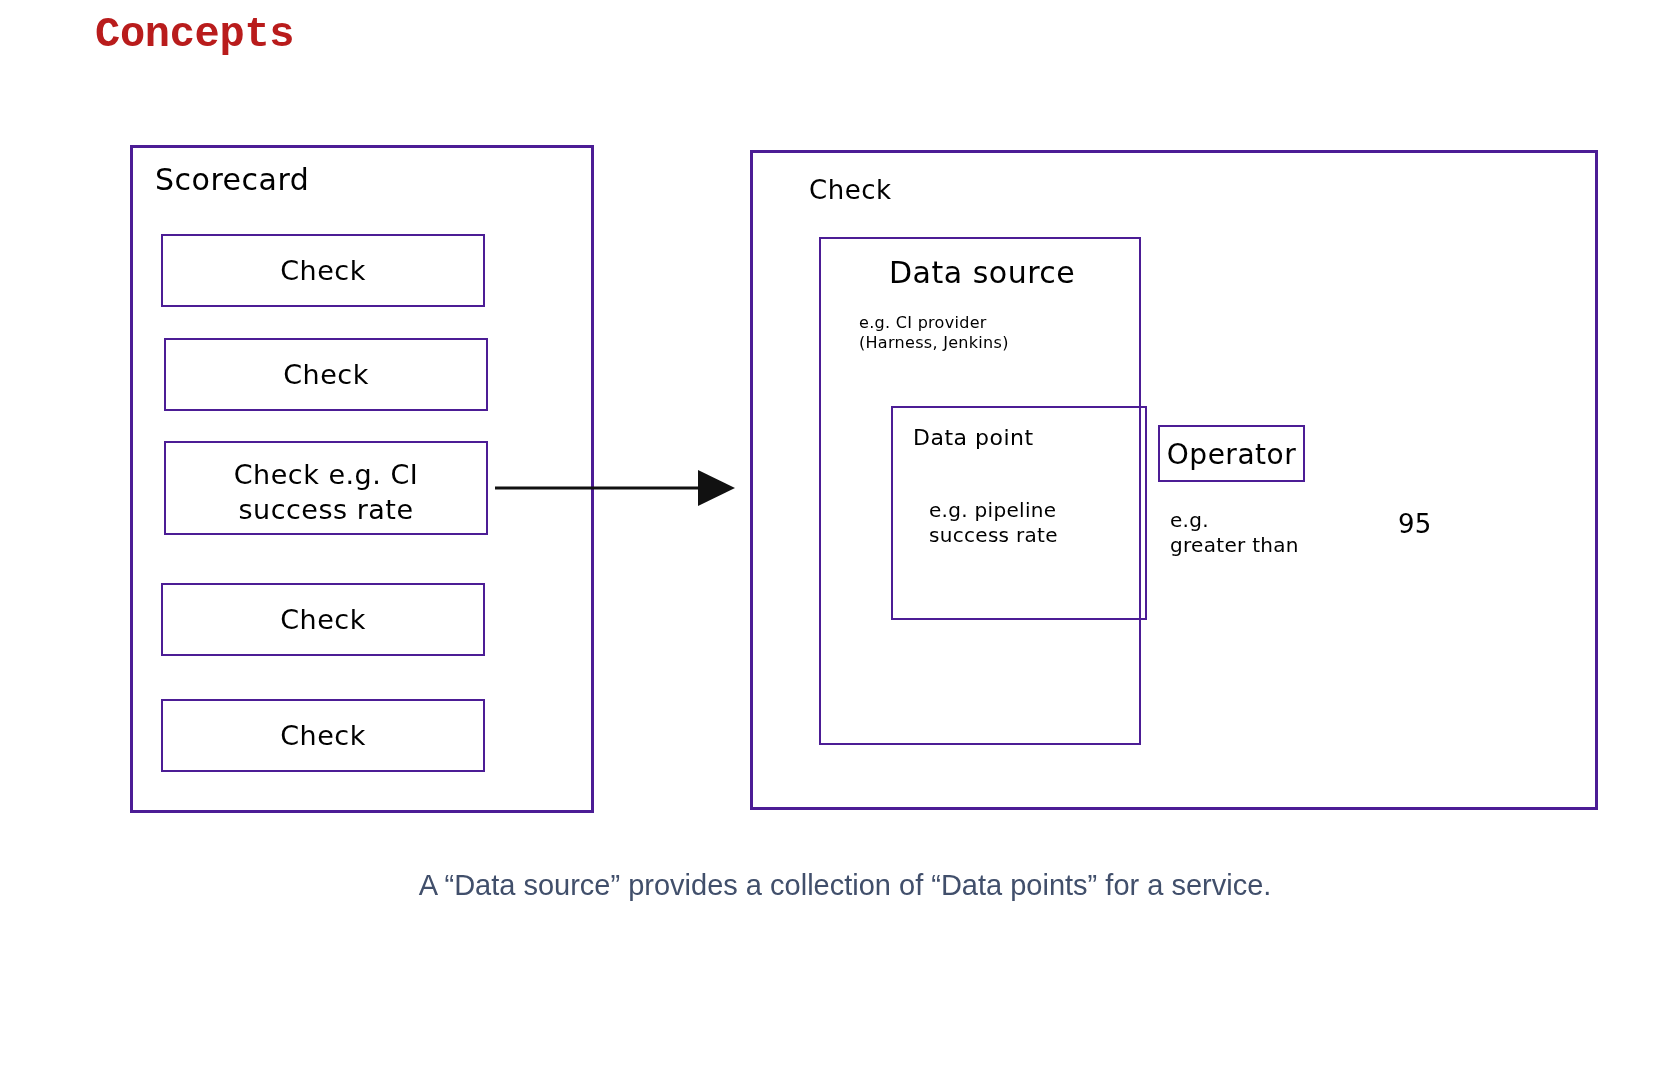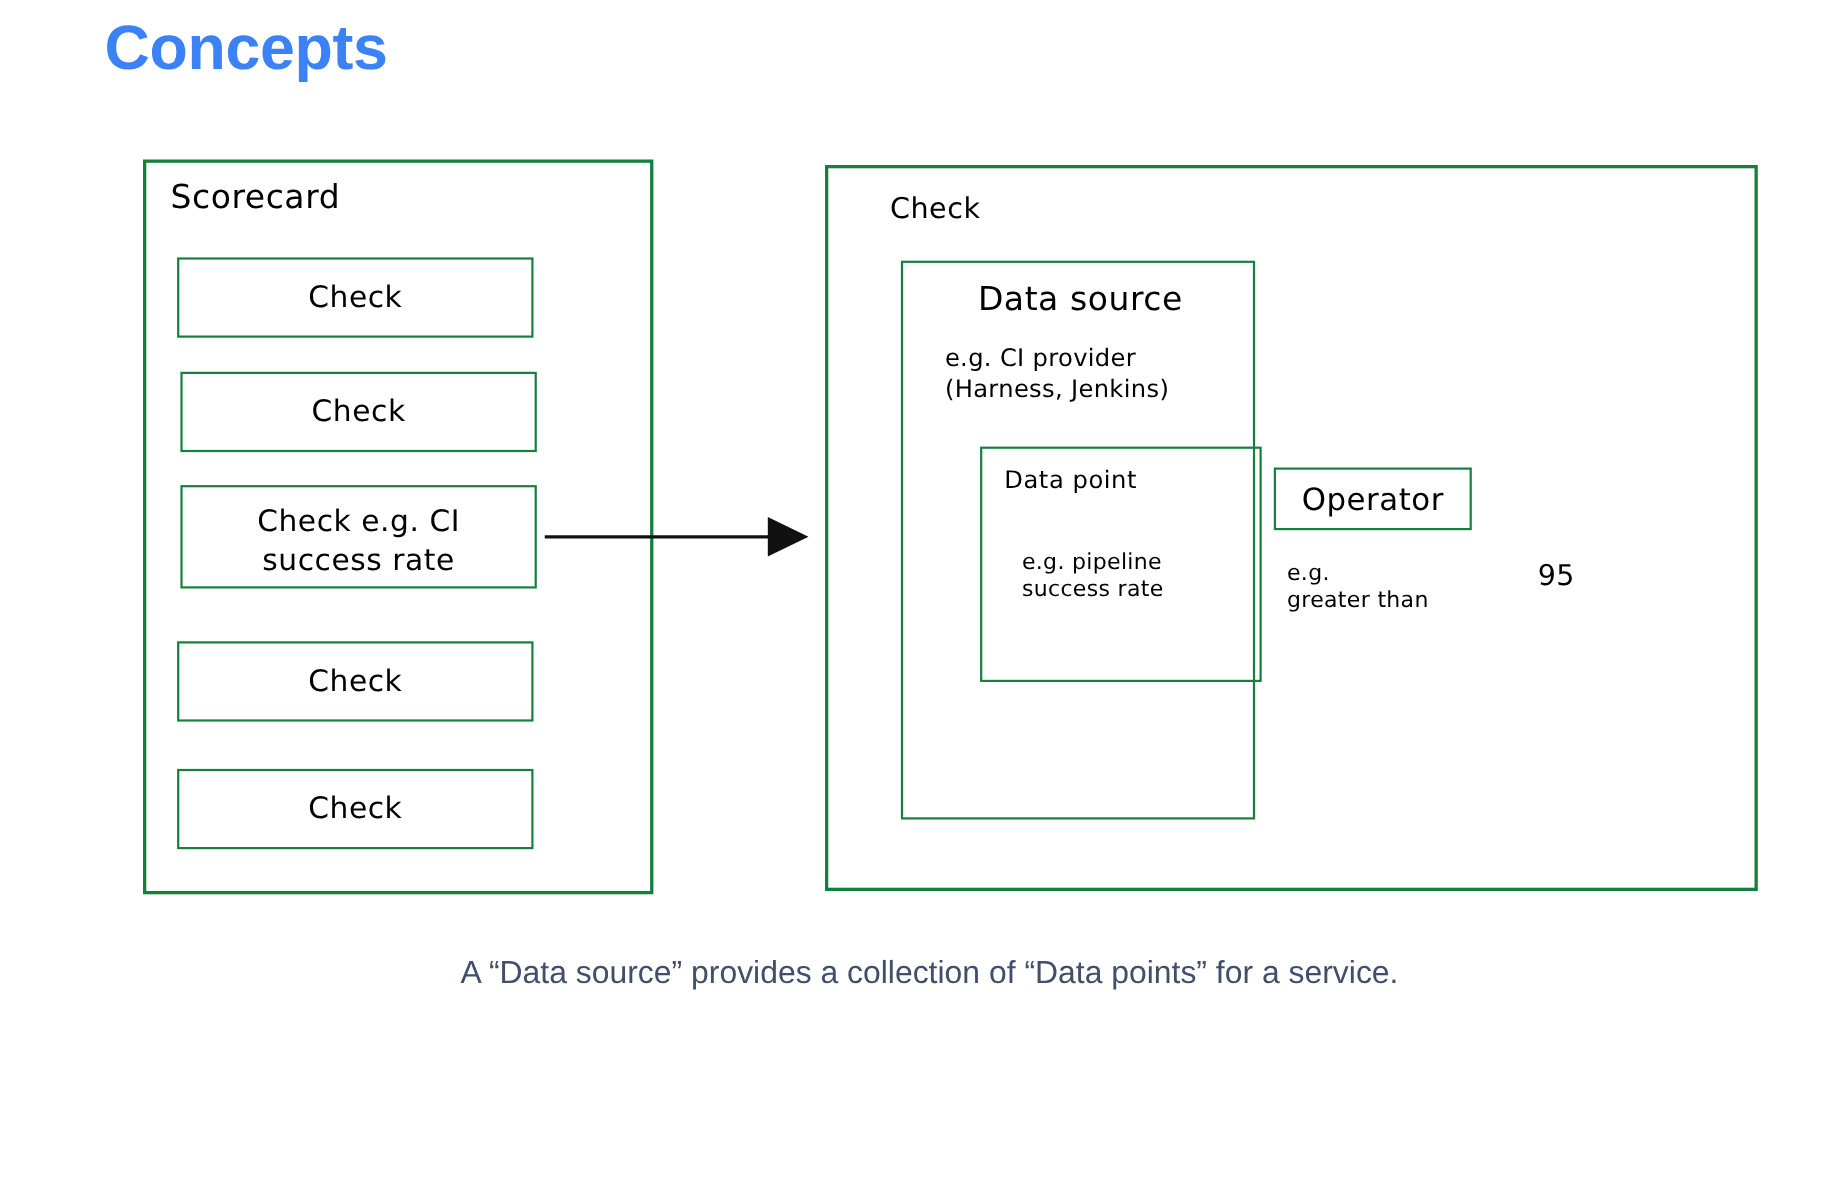--- a/index.html
+++ b/index.html
@@ -14,42 +14,42 @@
     position: relative;
     overflow: hidden;
     font-family: "Liberation Sans", sans-serif;
   }
 
   
   .page-title {
     position: absolute;
     left: 95px;
     top: 10px;
-    font-family: Liberation Sans, sans-serif;
-    font-size: 57px;
+    font-family: Liberation Mono, monospace;
+    font-size: 42px;
     font-weight: bold;
-    color: #3b82f6;
+    color: #b91c1c;
     letter-spacing: -0.3px;
     line-height: 1.2;
   }
 
   
   .diagram {
     position: absolute;
     left: 0;
     top: 0;
     width: 1660px;
     height: 880px;
   }
 
   
   .hbox {
     position: absolute;
     box-sizing: border-box;
-    border: 3px solid #15803d;
+    border: 3px solid #4c1d95;
     background: transparent;
   }
   .hbox.thin {
     border-width: 2px;
   }
 
   .hand {
     font-family: "DejaVu Sans", sans-serif;
     color: #000000;
     white-space: pre;
@@ -71,21 +71,21 @@
   .centered-label {
     position: absolute;
     width: 100%;
     text-align: center;
     font-size: 27px;
     letter-spacing: 0.5px;
   }
 
   .note {
     position: absolute;
-    font-size: 22px;
+    font-size: 16px;
     line-height: 1.25;
     letter-spacing: 0.3px;
   }
   .note.sm {
     font-size: 20px;
   }
 
   
   .arrow-svg {
     position: absolute;
@@ -163,21 +163,21 @@
 
       <div class="hbox thin" style="left:22px; top:167px; width:256px; height:214px;margin-left:48px;">
 
         <div class="hand box-title tiny" style="left:20px; top:17px;">Data point</div>
 
         <div class="hand note sm" style="left:36px; top:90px;">e.g. pipeline
 success rate</div>
       </div>
     </div>
 
-    <div class="hbox thin" style="left:405px; top:272px; width:180px; height:57px;">
+    <div class="hbox thin" style="left:405px; top:272px; width:147px; height:57px;">
       <div class="hand centered-label" style="left:0; top:11px; font-size:28px;">Operator</div>
     </div>
     <div class="hand note sm" style="left:417px; top:355px;">e.g.
 greater than</div>
 
     <div class="hand note" style="left:645px; top:355px; font-size:26px;">95</div>
   </div>
 </div>
 
 <div class="caption">

